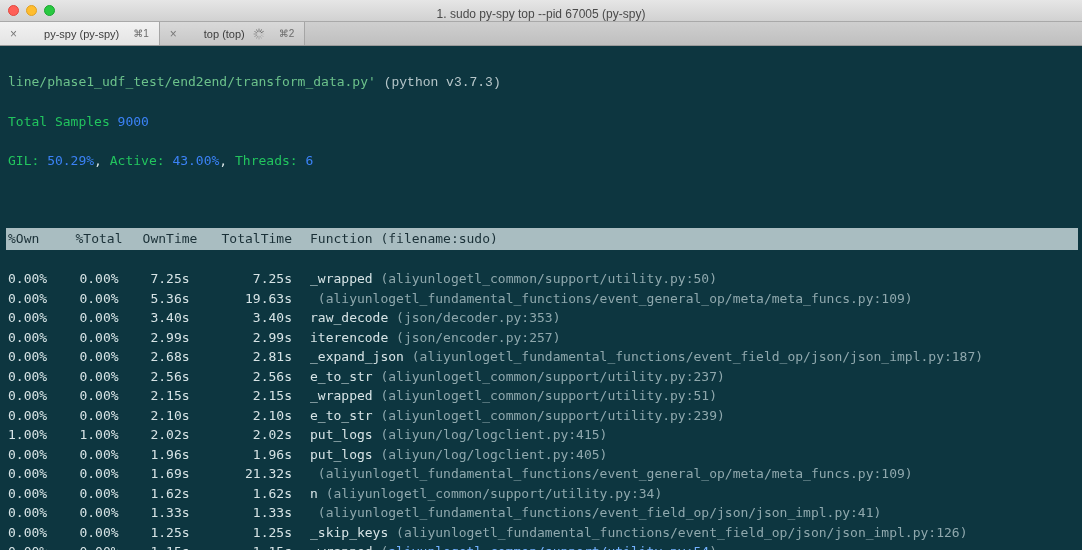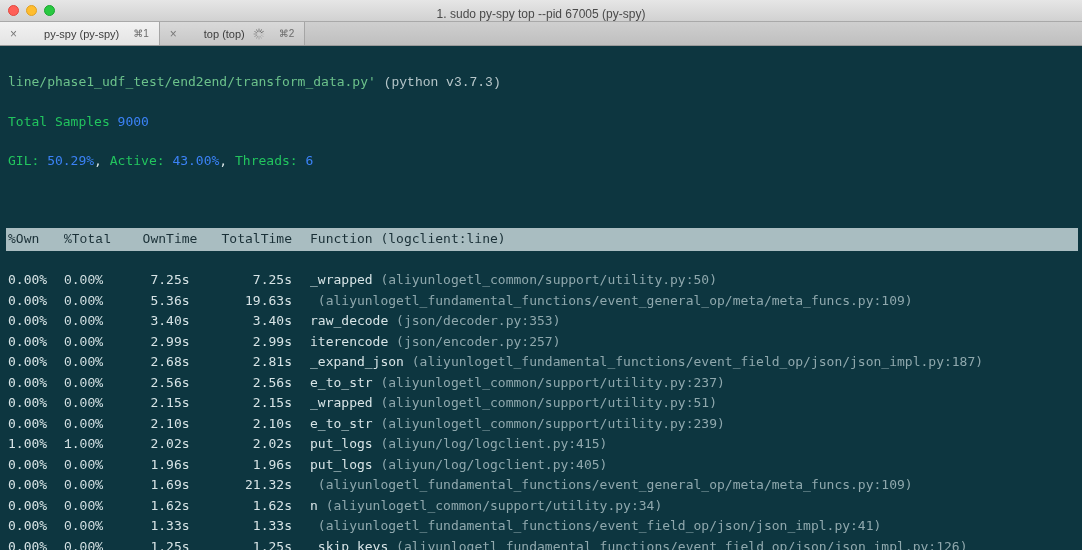--- a/index.html
+++ b/index.html
@@ -79,21 +79,21 @@
   .header-row {
     background: #a9bdc1;
     color: #1a3037;
     padding: 1px 0 1px 2px;
     margin-left: -2px;
     margin-right: -4px;
   }
   .row { }
   .col { display: inline-block; }
   .c-own   { width: 56px; text-align: left; }
-  .c-total { width: 70px; text-align: left; font-family: Liberation Mono, monospace; }
+  .c-total { width: 70px; text-align: center; }
   .c-ownt  { width: 72px; text-align: center; }
   .c-tott  { width: 86px; text-align: right; }
   .gap     { display:inline-block; width: 18px; }
   .fn   { color: #d7e4e6; }
   .paren { color: #8fa8ad; }
   .file { color: #8fa8ad; }
   .link { color: #74b2ff; text-decoration: underline; }
 </style>
 </head>
 <body>
@@ -134,17 +134,17 @@
         </svg></span>
       <span class="shortcut">⌘2</span>
     </div>
   </div>
 
 <div class="terminal">
 <div class="row"><span class="path">line/phase1_udf_test/end2end/transform_data.py'</span> <span class="pyver">(python v3.7.3)</span></div>
 <div class="row"><span class="label">Total Samples</span> <span class="pct">9000</span></div>
 <div class="row"><span class="label">GIL:</span> <span class="pct">50.29%</span>, <span class="label">Active:</span> <span class="pct">43.00%</span>, <span class="label">Threads:</span> <span class="pct">6</span></div>
 <div style="height:19px"></div>
-<div class="header-row"><span class="col c-own">%Own</span><span class="col c-total">%Total</span><span class="col c-ownt">OwnTime</span><span class="col c-tott">TotalTime</span><span class="gap"></span><span>Function (logclient:line)</span></div>
+<div class="header-row"><span class="col c-own">%Own</span><span class="col c-total">%Total</span><span class="col c-ownt">OwnTime</span><span class="col c-tott">TotalTime</span><span class="gap"></span><span>Function (filename:sudo)</span></div>
 <div id="rows"><div class="row"><span class="col c-own">0.00%</span><span class="col c-total">0.00%</span><span class="col c-ownt">7.25s</span><span class="col c-tott">7.25s</span><span class="gap"></span><span class="fn">_wrapped</span> <span class="paren">(</span><span class="file">aliyunlogetl_common/support/utility.py:50</span><span class="paren">)</span></div><div class="row"><span class="col c-own">0.00%</span><span class="col c-total">0.00%</span><span class="col c-ownt">5.36s</span><span class="col c-tott">19.63s</span><span class="gap"></span><span class="fn"><genexpr></genexpr></span> <span class="paren">(</span><span class="file">aliyunlogetl_fundamental_functions/event_general_op/meta/meta_funcs.py:109</span><span class="paren">)</span></div><div class="row"><span class="col c-own">0.00%</span><span class="col c-total">0.00%</span><span class="col c-ownt">3.40s</span><span class="col c-tott">3.40s</span><span class="gap"></span><span class="fn">raw_decode</span> <span class="paren">(</span><span class="file">json/decoder.py:353</span><span class="paren">)</span></div><div class="row"><span class="col c-own">0.00%</span><span class="col c-total">0.00%</span><span class="col c-ownt">2.99s</span><span class="col c-tott">2.99s</span><span class="gap"></span><span class="fn">iterencode</span> <span class="paren">(</span><span class="file">json/encoder.py:257</span><span class="paren">)</span></div><div class="row"><span class="col c-own">0.00%</span><span class="col c-total">0.00%</span><span class="col c-ownt">2.68s</span><span class="col c-tott">2.81s</span><span class="gap"></span><span class="fn">_expand_json</span> <span class="paren">(</span><span class="file">aliyunlogetl_fundamental_functions/event_field_op/json/json_impl.py:187</span><span class="paren">)</span></div><div class="row"><span class="col c-own">0.00%</span><span class="col c-total">0.00%</span><span class="col c-ownt">2.56s</span><span class="col c-tott">2.56s</span><span class="gap"></span><span class="fn">e_to_str</span> <span class="paren">(</span><span class="file">aliyunlogetl_common/support/utility.py:237</span><span class="paren">)</span></div><div class="row"><span class="col c-own">0.00%</span><span class="col c-total">0.00%</span><span class="col c-ownt">2.15s</span><span class="col c-tott">2.15s</span><span class="gap"></span><span class="fn">_wrapped</span> <span class="paren">(</span><span class="file">aliyunlogetl_common/support/utility.py:51</span><span class="paren">)</span></div><div class="row"><span class="col c-own">0.00%</span><span class="col c-total">0.00%</span><span class="col c-ownt">2.10s</span><span class="col c-tott">2.10s</span><span class="gap"></span><span class="fn">e_to_str</span> <span class="paren">(</span><span class="file">aliyunlogetl_common/support/utility.py:239</span><span class="paren">)</span></div><div class="row"><span class="col c-own">1.00%</span><span class="col c-total">1.00%</span><span class="col c-ownt">2.02s</span><span class="col c-tott">2.02s</span><span class="gap"></span><span class="fn">put_logs</span> <span class="paren">(</span><span class="file">aliyun/log/logclient.py:415</span><span class="paren">)</span></div><div class="row"><span class="col c-own">0.00%</span><span class="col c-total">0.00%</span><span class="col c-ownt">1.96s</span><span class="col c-tott">1.96s</span><span class="gap"></span><span class="fn">put_logs</span> <span class="paren">(</span><span class="file">aliyun/log/logclient.py:405</span><span class="paren">)</span></div><div class="row"><span class="col c-own">0.00%</span><span class="col c-total">0.00%</span><span class="col c-ownt">1.69s</span><span class="col c-tott">21.32s</span><span class="gap"></span><span class="fn"><lambda></lambda></span> <span class="paren">(</span><span class="file">aliyunlogetl_fundamental_functions/event_general_op/meta/meta_funcs.py:109</span><span class="paren">)</span></div><div class="row"><span class="col c-own">0.00%</span><span class="col c-total">0.00%</span><span class="col c-ownt">1.62s</span><span class="col c-tott">1.62s</span><span class="gap"></span><span class="fn">n</span> <span class="paren">(</span><span class="file">aliyunlogetl_common/support/utility.py:34</span><span class="paren">)</span></div><div class="row"><span class="col c-own">0.00%</span><span class="col c-total">0.00%</span><span class="col c-ownt">1.33s</span><span class="col c-tott">1.33s</span><span class="gap"></span><span class="fn"><lambda></lambda></span> <span class="paren">(</span><span class="file">aliyunlogetl_fundamental_functions/event_field_op/json/json_impl.py:41</span><span class="paren">)</span></div><div class="row"><span class="col c-own">0.00%</span><span class="col c-total">0.00%</span><span class="col c-ownt">1.25s</span><span class="col c-tott">1.25s</span><span class="gap"></span><span class="fn">_skip_keys</span> <span class="paren">(</span><span class="file">aliyunlogetl_fundamental_functions/event_field_op/json/json_impl.py:126</span><span class="paren">)</span></div><div class="row"><span class="col c-own">0.00%</span><span class="col c-total">0.00%</span><span class="col c-ownt">1.15s</span><span class="col c-tott">1.15s</span><span class="gap"></span><span class="fn">_wrapped</span> <span class="paren">(</span><span class="link">aliyunlogetl_common/support/utility.py:54</span><span class="paren">)</span></div></div>
 
 
 </div>
 
 </body></html>

